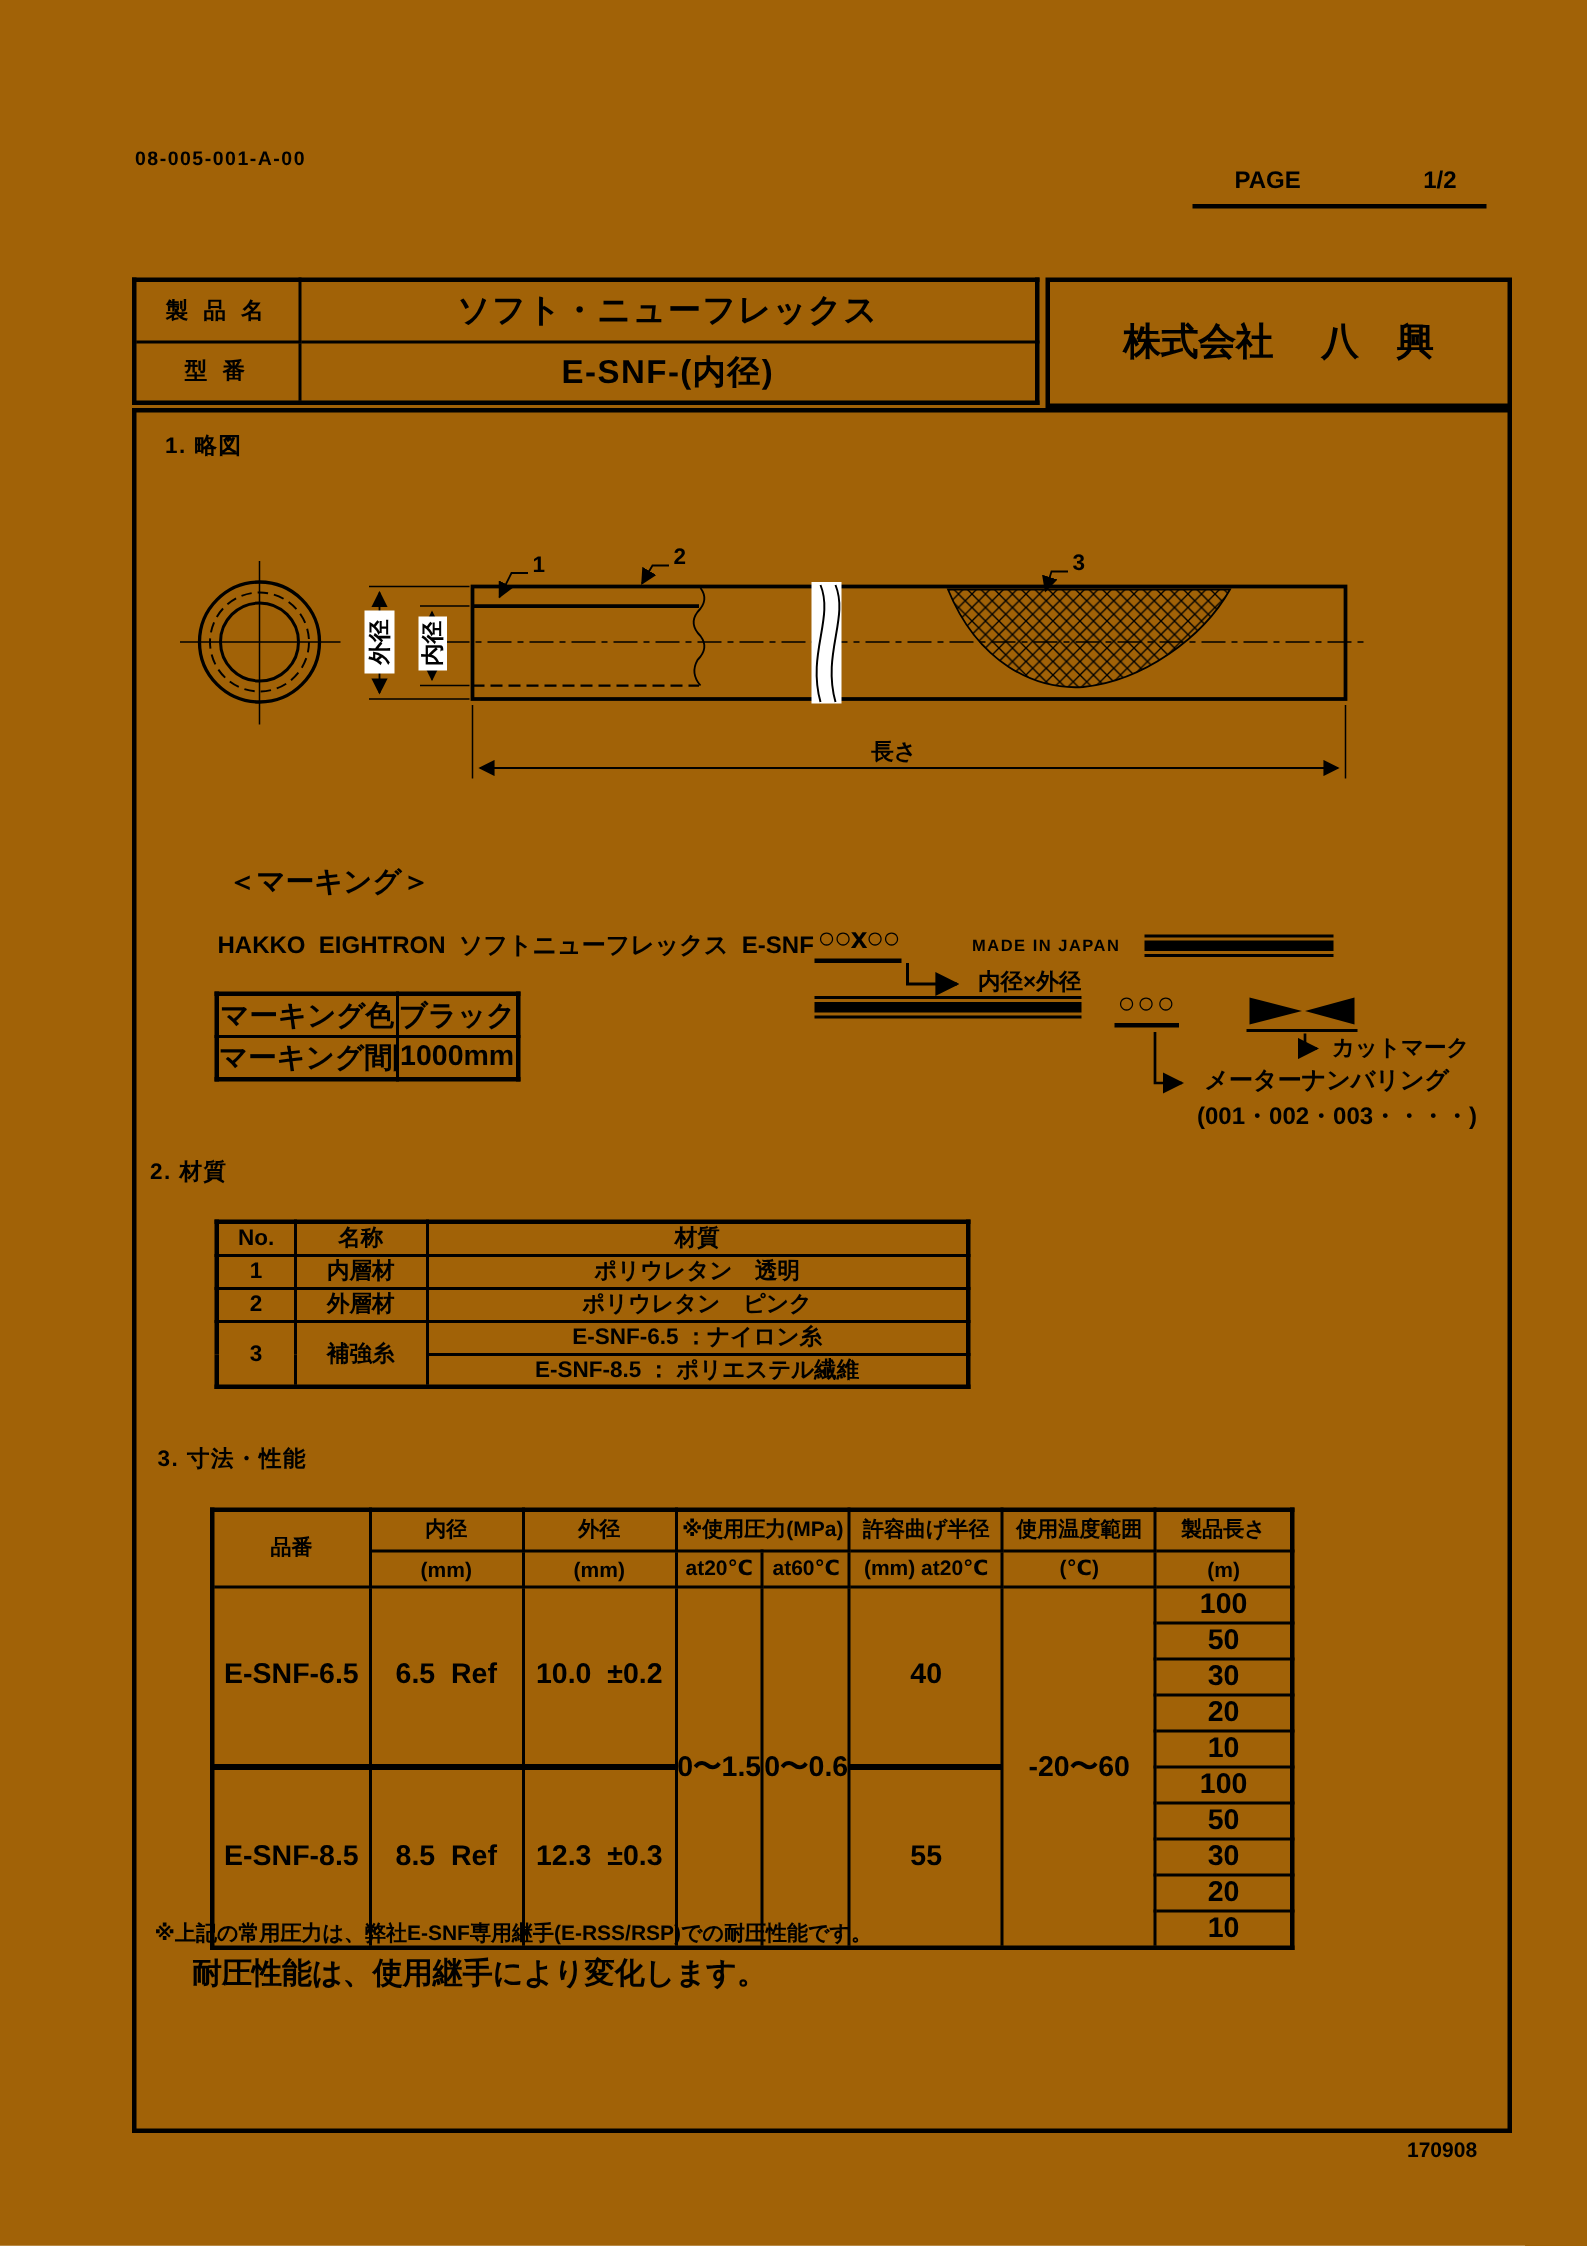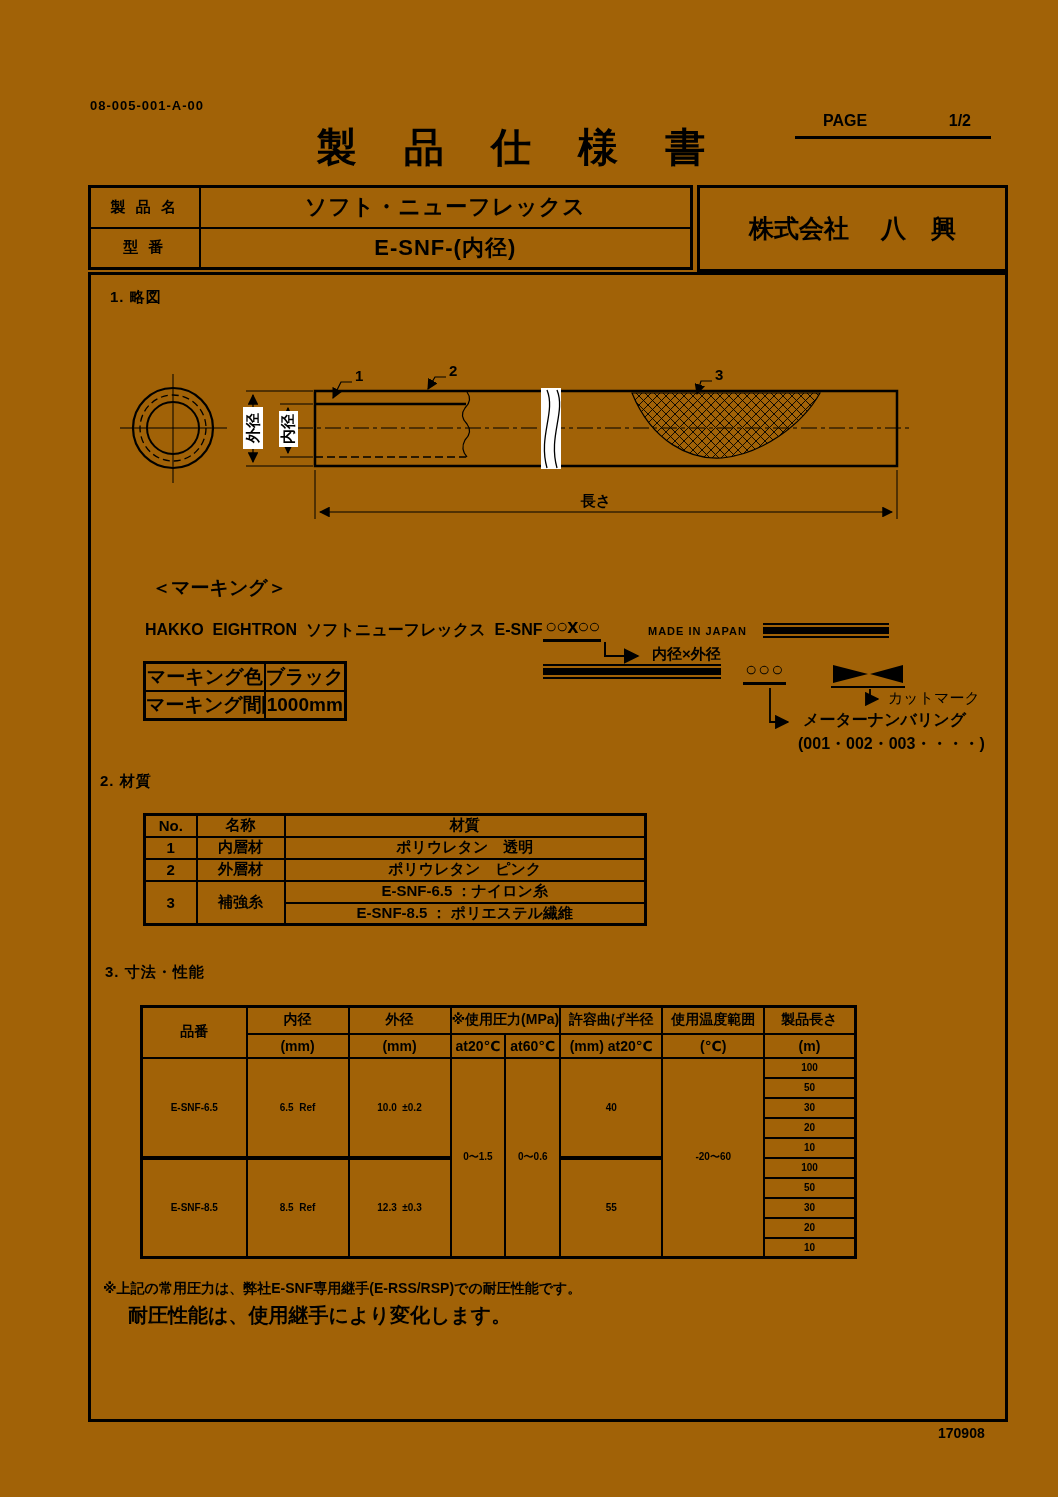--- a/index.html
+++ b/index.html
@@ -25,61 +25,60 @@
   .main-box { left:88px; top:272px; width:920px; height:1150px; border:3px solid #000; }
 
   .sec-heading { font-size:15px; font-weight:bold; letter-spacing:1px; }
 
   .marking-heading { left:152px; top:575px; font-size:19px; font-weight:bold; }
   .marking-prefix { left:145px; top:620px; font-size:16px; font-weight:bold; white-space:pre; }
   .size-circles { left:543px; top:615px; font-size:20px; font-weight:bold; letter-spacing:-1px; border-bottom:3px solid #000; padding:0 2px 1px 2px; }
   .made-in { left:648px; top:625px; font-size:11px; font-weight:bold; letter-spacing:1px; }
   .size-meaning { left:652px; top:645px; font-size:15px; font-weight:bold; }
   .meter-circles { left:743px; top:658px; font-size:20px; font-weight:bold; letter-spacing:1px; border-bottom:3px solid #000; padding:0 2px 1px 2px; }
-  .cutmark-label { left:888px; top:689px; font-size:15px; font-weight:normal; }
+  .cutmark-label { left:888px; top:689px; font-size:15px; font-weight:bold; }
   .meter-label { left:803px; top:710px; font-size:16px; font-weight:bold; }
   .meter-numbers { left:798px; top:734px; font-size:16px; font-weight:bold; }
 
   .stripe { display:flex; flex-direction:column; }
   .stripe .t { height:2px; background:#000; }
   .stripe .g { height:2px; }
   .stripe .k { height:7px; background:#000; }
   .stripe1 { left:763px; top:623px; width:126px; }
   .stripe2 { left:543px; top:664px; width:178px; }
 
   .marking-table { left:143px; top:661px; width:204px; border:3px solid #000; }
   .marking-table td { height:23px; font-size:19px; }
   .marking-table .c1 { width:120px; }
 
   .mat-table { left:143px; top:813px; width:504px; border:3px solid #000; }
   .mat-table td { height:22px; font-size:15px;margin-left:10px; }
   .mat-table .cno { width:52px; }
   .mat-table .cname { width:88px; }
 
   .dim-table { left:140px; top:1005px; border:3px solid #000; }
-  .dim-table td { font-size:10px; height:20px; }
+  .dim-table td { font-size:19px; height:20px; }
   .dim-table tr.h1 td { height:27px; font-size:14px; }
   .dim-table tr.h2 td { height:24px; font-size:14px; }
   .dim-table td.small { font-size:11px; }
   .dim-table td.sm2 { font-size:12px; }
   .dim-table td.sep { border-bottom-width:4px; }
 
   .note1 { left:103px; top:1280px; font-size:14px; font-weight:bold; }
   .note2 { left:128px; top:1302px; font-size:20px; font-weight:bold; }
   .footer-code { left:938px; top:1425px; font-size:14px; font-weight:bold; }
 
   svg text { font-family:"Liberation Sans","DejaVu Sans",sans-serif; font-weight:bold; fill:#000; }
 </style>
 </head>
 <body>
 
 <div class="page">
 
   <div class="abs doc-number">08-005-001-A-00</div>
-  <div class="abs title">製 品 仕 様 書</div>
   <div class="abs page-ind">
     <span>PAGE</span>
     <span>1/2</span>
   </div>
 
   <table class="abs header-table">
     <tbody>
         <tr>
       <td class="lbl">製 品 名</td>
       <td class="big">ソフト・ニューフレックス</td>

